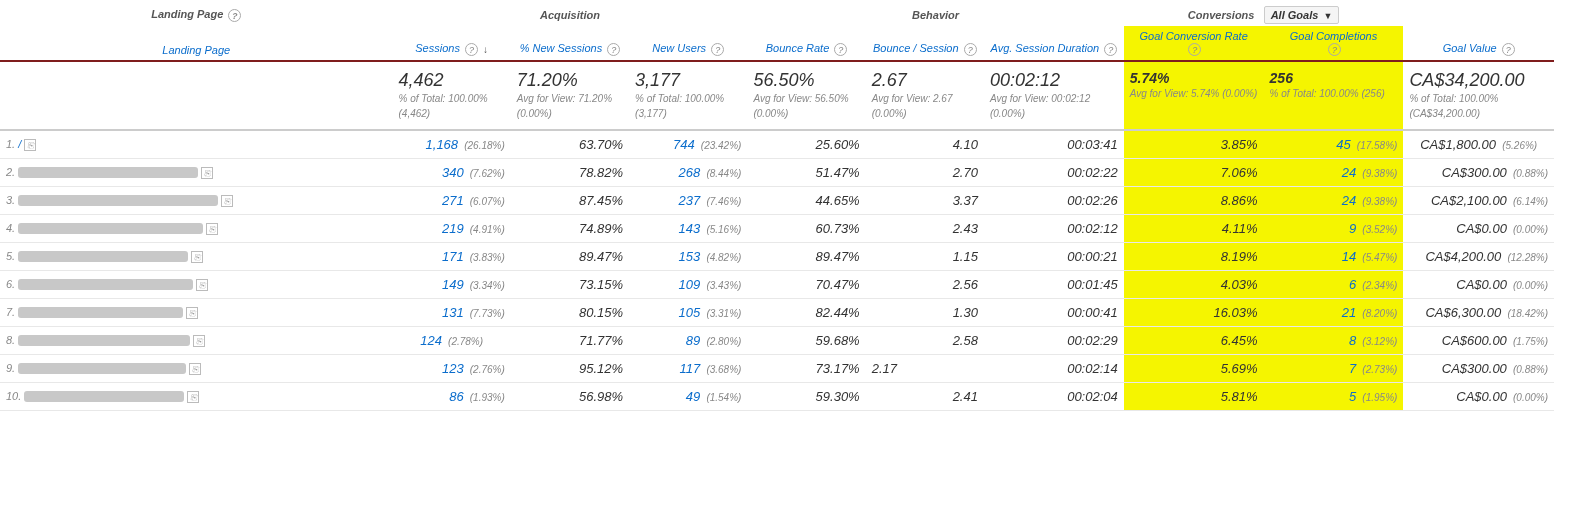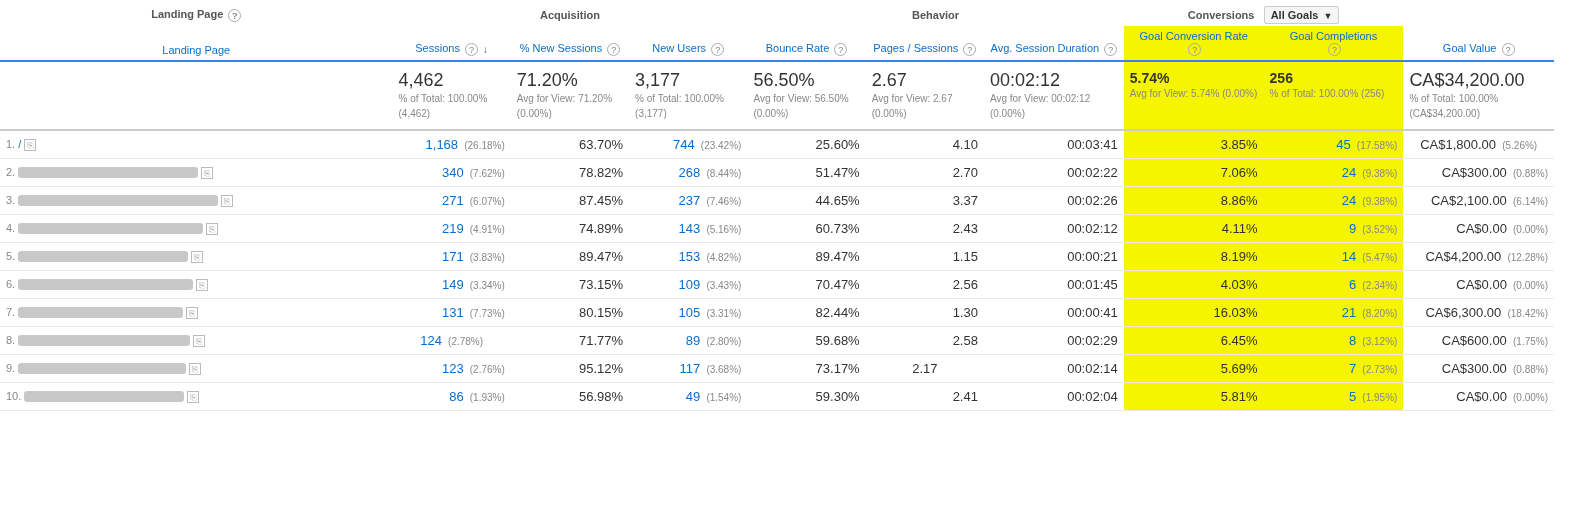--- a/index.html
+++ b/index.html
@@ -1,18 +1,18 @@
 <!DOCTYPE html>
 <html><head>
   <meta charset="utf-8">
   <style>
     * { box-sizing: border-box; margin: 0; padding: 0; }
     body { font-family: Arial, sans-serif; font-size: 11px; background: #fff; color: #333; overflow-x: auto; }
     
-    .table-container { width: 1554px; }
+    .table-container { width: 1554px; font-style: italic; }
     
     table { width: 100%; border-collapse: collapse; table-layout: fixed; }
     
     th, td { border-bottom: 1px solid #e0e0e0; padding: 4px 6px; vertical-align: middle; }
     
     .col-landing { width: 365px; }
     .col-sessions { width: 110px; }
     .col-new-sessions { width: 110px; }
     .col-new-users { width: 110px; }
     .col-bounce { width: 110px; }
@@ -29,21 +29,21 @@
       padding: 6px 6px 2px 6px;
       border-bottom: none;
       background: #fff;
     }
     
     .col-header th {
       font-size: 11px;
       color: #0b6dcc;
       font-weight: normal;
       padding: 4px 6px;
-      border-bottom: 2px solid #3b82f6;
+      border-bottom: 2px solid #7f1d1d;
       vertical-align: bottom;
       background: #fff;
     }
     
     .col-header th.yellow-bg {
       background: #f5f500;
     }
     
     .yellow-bg { background: #f5f500; }
     
@@ -191,21 +191,21 @@
         </th>
         <th>
           <span class="blue-link">New Users</span>
           <span class="help-icon">?</span>
         </th>
         <th>
           <span class="blue-link">Bounce Rate</span>
           <span class="help-icon">?</span>
         </th>
         <th>
-          <span class="blue-link">Pages / Sessions</span>
+          <span class="blue-link">Bounce / Session</span>
           <span class="help-icon">?</span>
         </th>
         <th>
           <span class="blue-link">Avg. Session Duration</span>
           <span class="help-icon">?</span>
         </th>
         <th class="yellow-bg">
           <span class="blue-link">Goal Conversion Rate</span>
           <br>
           <span class="help-icon">?</span>
@@ -580,21 +580,21 @@
     <td style="text-align:right;">
       <span class="num-main">95.12%</span>
     </td>
     <td style="text-align:right;">
       <span class="num-main blue-link">117</span>
       &nbsp;<span class="num-pct">(3.68%)</span>
     </td>
     <td style="text-align:right;">
       <span class="num-main">73.17%</span>
     </td>
-    <td style="text-align:center;">
+    <td style="text-align:left;">
       <span class="num-main">2.17</span>
     </td>
     <td style="text-align:right;">
       <span class="num-main">00:02:14</span>
     </td>
     <td class="yellow-bg" style="text-align:right;">
       <span class="num-main">5.69%</span>
     </td>
     <td class="yellow-bg" style="text-align:right;">
       <span class="num-main blue-link">7</span>

